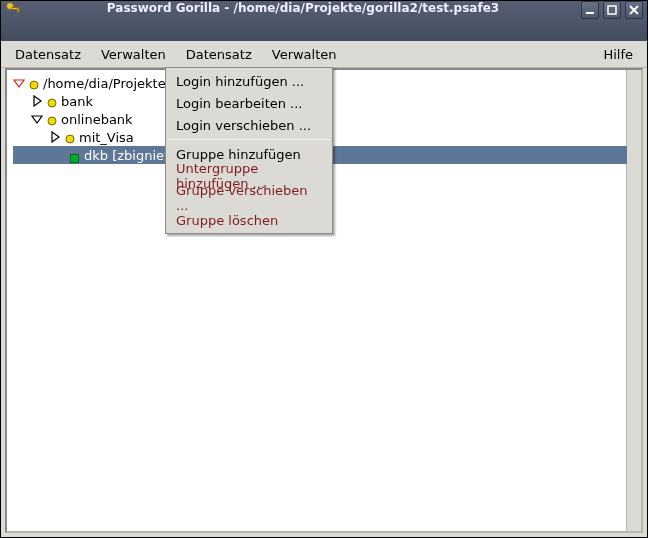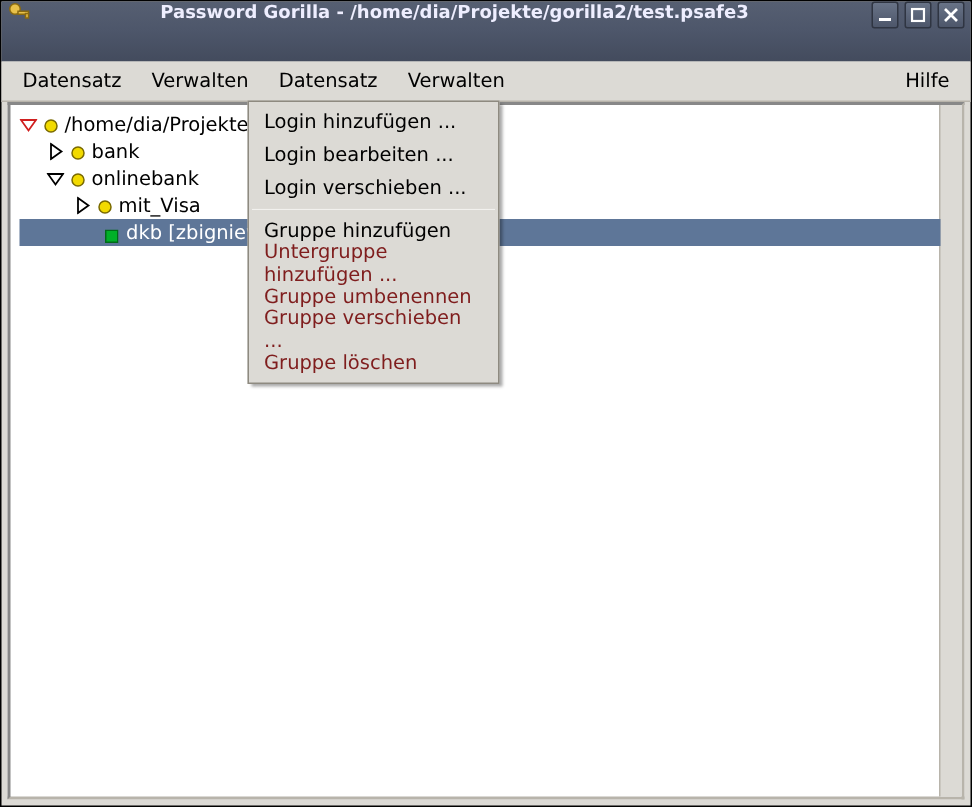--- a/index.html
+++ b/index.html
@@ -142,21 +142,20 @@
         <span>dkb [zbigniew</span>
       </div>
 
       <div class="ctxmenu">
         <div class="ctx-item">Login hinzufügen ...</div>
         <div class="ctx-item">Login bearbeiten ...</div>
         <div class="ctx-item">Login verschieben ...</div>
         <div class="ctx-sep"></div>
         <div class="ctx-item">Gruppe hinzufügen</div>
         <div class="ctx-item disabled">Untergruppe hinzufügen ...</div>
-        <div class="ctx-item disabled">Gruppe umbenennen</div>
         <div class="ctx-item disabled">Gruppe verschieben ...</div>
         <div class="ctx-item disabled">Gruppe löschen</div>
       </div>
 
     </div>
     <div class="scrollbar"></div>
   </div>
 
 </div>
 

